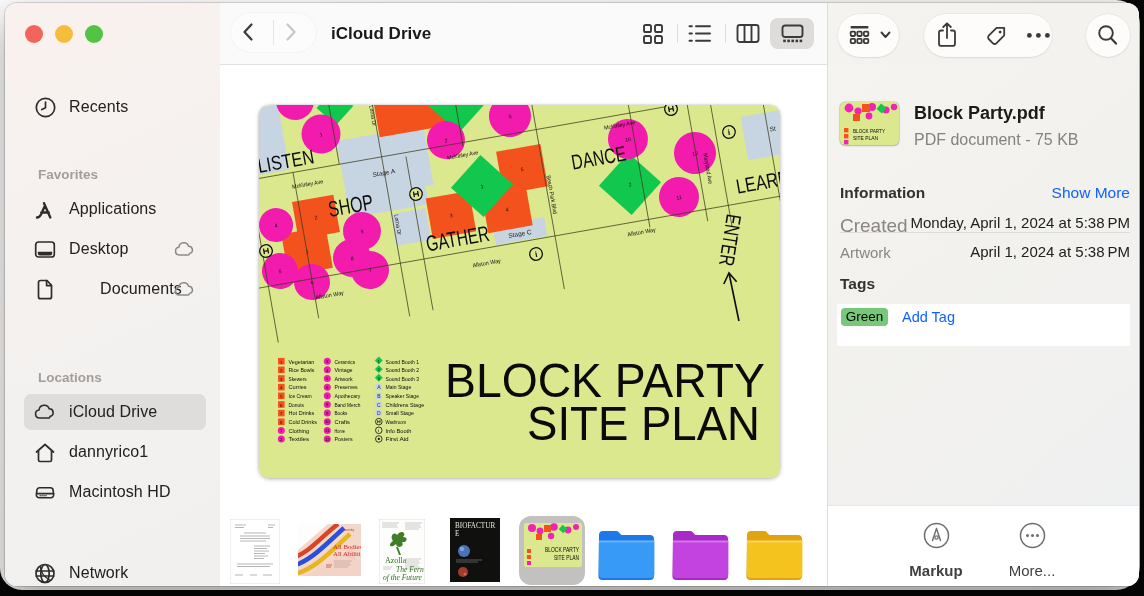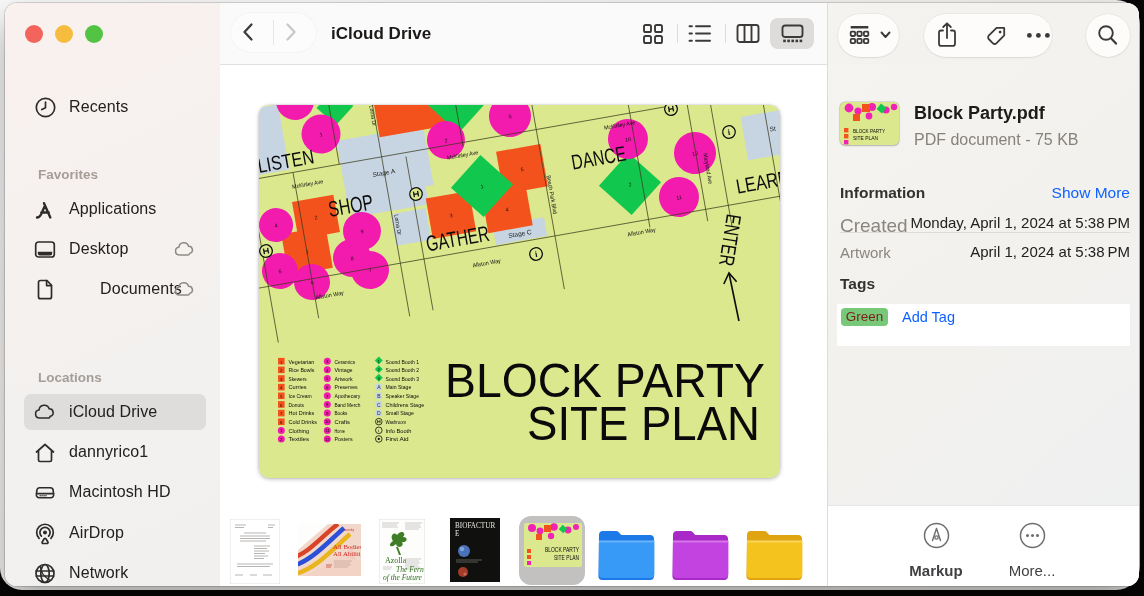--- a/index.html
+++ b/index.html
@@ -122,31 +122,20 @@
         <span class="ic">
           <svg width="25" height="23" viewBox="0 0 25 23">
             <path d="M4 9.5 a3 3 0 0 1 3-3 h11 a3 3 0 0 1 3 3 l0.5 4 a3 3 0 0 1 -3 3.5 h-12 a3 3 0 0 1 -3-3.5 z" stroke="#2e2c2a" fill="none" stroke-width="1.7" stroke-linecap="round" stroke-linejoin="round"></path>
             <path d="M3.8 12.7 h17.6" stroke="#2e2c2a" fill="none" stroke-width="1.7" stroke-linecap="round" stroke-linejoin="round"></path>
             <path d="M7.5 14.8 v0.01 M9.5 14.8 v0.01 M11.5 14.8 v0.01 M13.5 14.8 v0.01" stroke="#2e2c2a" stroke-width="1.6" stroke-linecap="round"></path>
           </svg>
         </span>
         <span class="tx">Macintosh HD</span>
       </div>
 
-<div class="sb-item" style="top:513px;">
-        <span class="ic">
-          <svg width="24" height="23" viewBox="0 0 24 23">
-            <circle cx="12" cy="10.5" r="2" fill="#2e2c2a"></circle>
-            <path d="M8.4 14.1 a5.1 5.1 0 1 1 7.2 0" stroke="#2e2c2a" fill="none" stroke-width="1.7" stroke-linecap="round" stroke-linejoin="round"></path>
-            <path d="M6.1 16.4 a8.3 8.3 0 1 1 11.8 0" stroke="#2e2c2a" fill="none" stroke-width="1.7" stroke-linecap="round" stroke-linejoin="round"></path>
-            <path d="M9.2 20 l2-3.2 a1 1 0 0 1 1.7 0 l2 3.2 a1 1 0 0 1 -0.9 1.5 h-3.9 a1 1 0 0 1 -0.9-1.5 z" stroke="#2e2c2a" fill="none" stroke-width="1.7" stroke-linecap="round" stroke-linejoin="round"></path>
-          </svg>
-        </span>
-        <span class="tx">AirDrop</span>
-      </div>
 
 <div class="sb-item" style="top:553px;">
         <span class="ic">
           <svg width="24" height="23" viewBox="0 0 24 23">
             <circle cx="12" cy="11.5" r="9" stroke="#2e2c2a" fill="none" stroke-width="1.7" stroke-linecap="round" stroke-linejoin="round"></circle>
             <ellipse cx="12" cy="11.5" rx="4.2" ry="9" stroke="#2e2c2a" fill="none" stroke-width="1.7" stroke-linecap="round" stroke-linejoin="round"></ellipse>
             <path d="M3.3 9 h17.4 M3.3 14 h17.4" stroke="#2e2c2a" fill="none" stroke-width="1.7" stroke-linecap="round" stroke-linejoin="round"></path>
             <path d="M7 4.2 c2 7 2 9 10 14" stroke="#2e2c2a" stroke-width="1.2" fill="none"></path>
           </svg>
         </span>
@@ -706,21 +695,21 @@
 
 <div style="position:absolute;left:12px;top:229px;width:290px;height:1px;background:#dddbd8;"></div>
 
 <div style="position:absolute;left:12px;top:241px;font-size:15px;color:#8a8580;">Artwork</div>
 <div style="position:absolute;right:10px;top:240px;font-size:15px;color:#222120;">April 1, 2024 at 5:38 PM</div>
 
 <div style="position:absolute;left:12px;top:272px;font-size:15.5px;font-weight:bold;color:#33322f;">Tags</div>
 
 <div style="position:absolute;left:9px;top:301px;width:293px;height:42px;background:#fff;border-radius:1px;">
 
-<span style="position:absolute;left:4px;top:4px;width:47px;height:18px;border-radius:4px;background:#77c878;color:#7f1d1d;font-size:13.5px;text-align:center;line-height:18px;">Green</span>
+<span style="position:absolute;left:4px;top:4px;width:47px;height:18px;border-radius:4px;background:#77c878;color:#000000;font-size:13.5px;text-align:center;line-height:18px;">Green</span>
 
 <span style="position:absolute;left:65px;top:5px;font-size:14.5px;color:#0f62fe;">Add Tag</span>
 </div>
 
 <div class="pfoot">
 
 <div class="fbtn" style="left:48px;font-weight:bold;">
 <svg width="27" height="27" viewBox="0 0 27 27">
             <circle cx="13.5" cy="13.5" r="12" stroke="#6e6d6f" stroke-width="1.5" fill="none"></circle>
             <path d="M13.5 6.5 L9.5 18.5 M13.5 6.5 L17.5 18.5" stroke="#6e6d6f" stroke-width="1.4" fill="none" stroke-linecap="round"></path>

